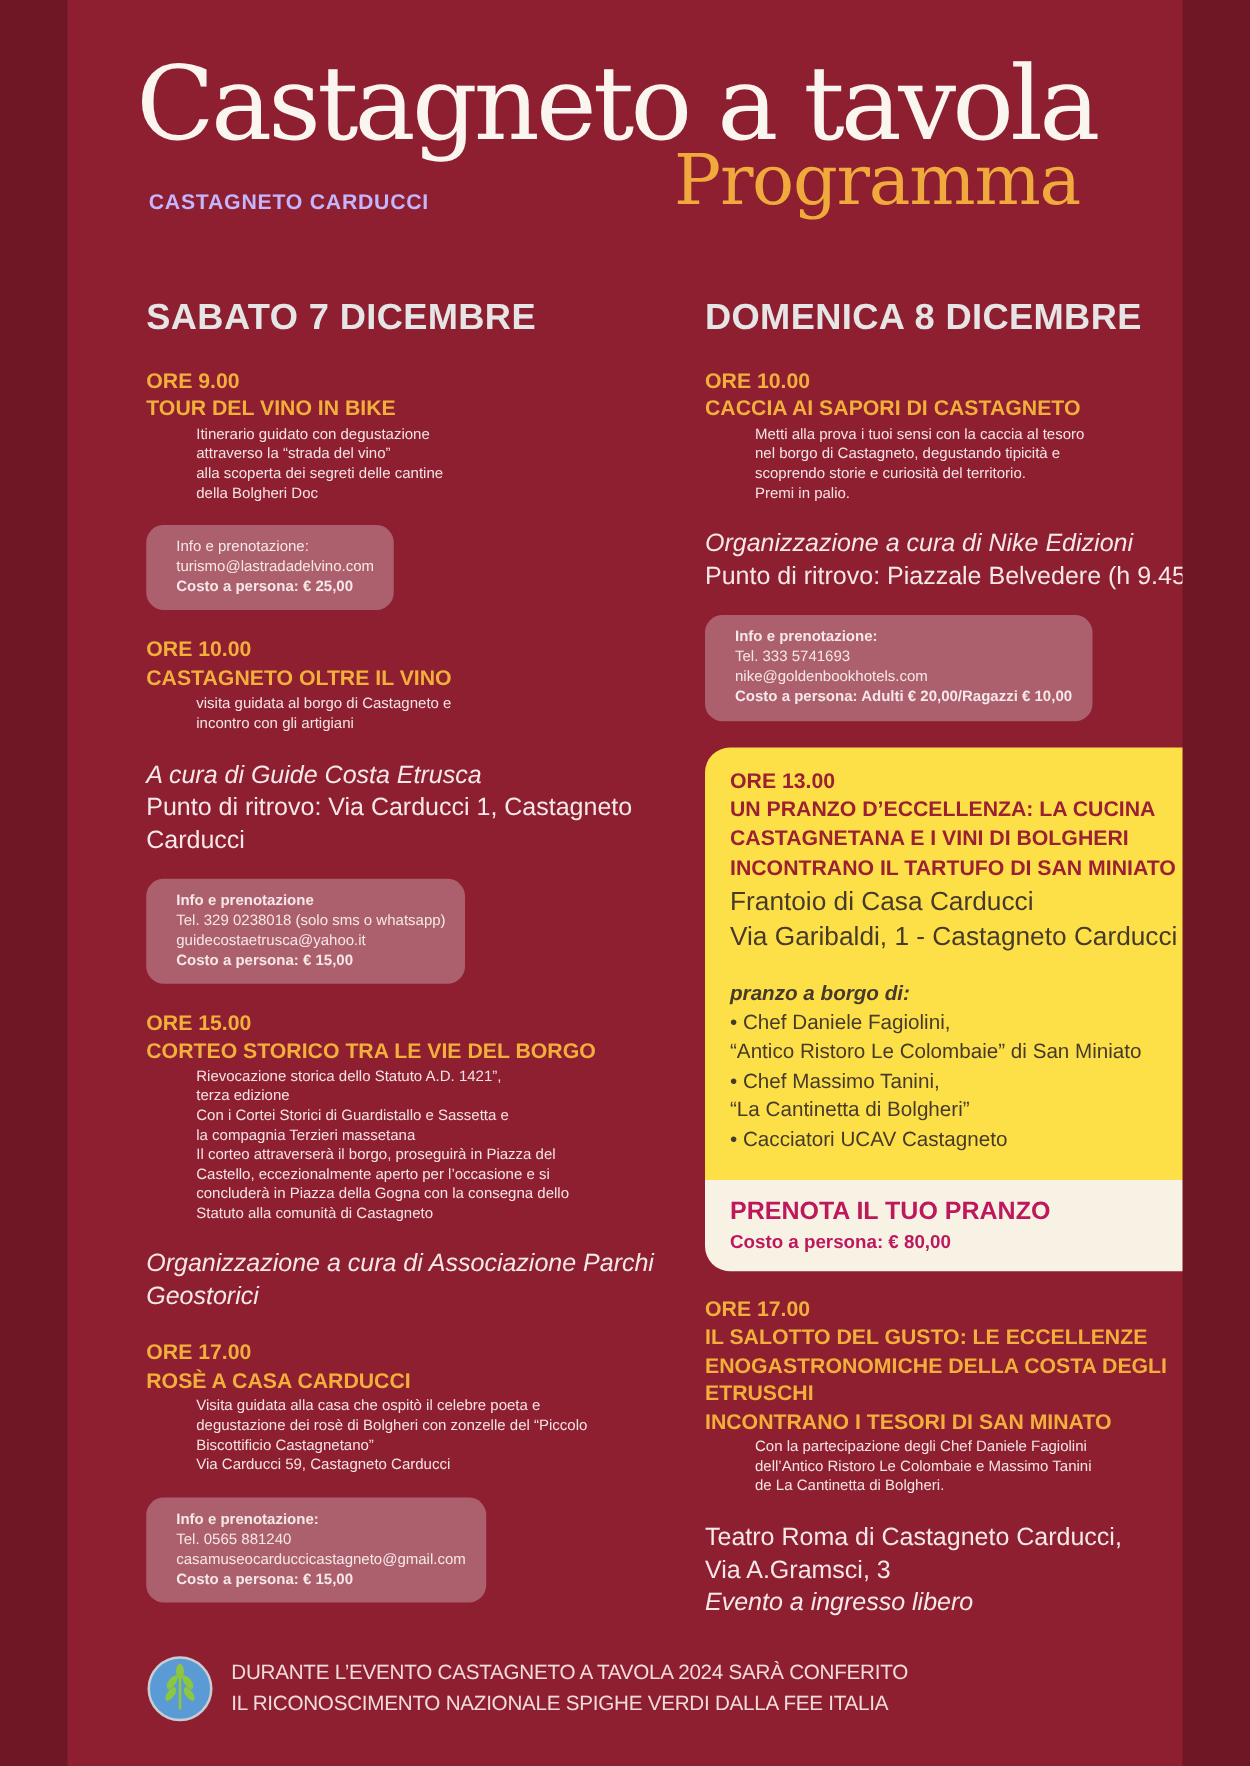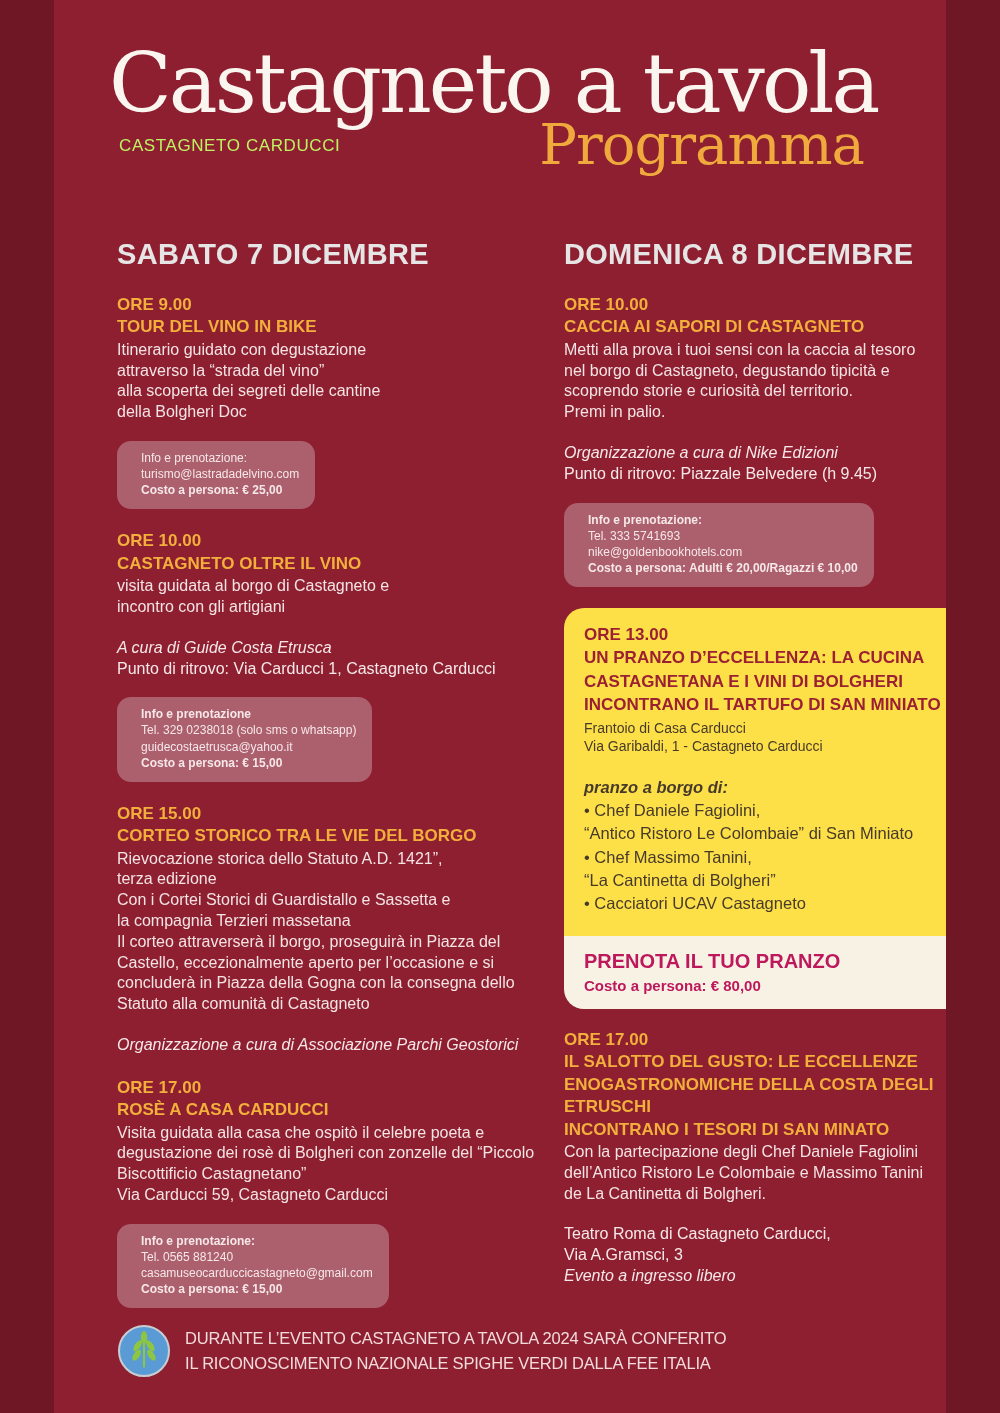--- a/index.html
+++ b/index.html
@@ -12,45 +12,46 @@
     margin:0 auto;
   }
   
   .header { position:relative; padding:42px 60px 0 55px; height:160px; }
   .main-title {
     font-family:"DejaVu Serif", serif; font-weight:400;
     font-size:82px; line-height:1.02; letter-spacing:-3px;
     color:#FBF5EF; white-space:nowrap;
   }
   .subtitle {
-    font-size:17px; font-weight:400; letter-spacing:.6px;
-    color:#bef264; margin:10px 0 0 10px;
+    font-size:17px; font-weight:700; letter-spacing:.6px;
+    color:#c4b5fd; margin:26px 0 0 10px;
   }
   .program-label {
     position:absolute; right:82px; top:112px;
     font-family:"DejaVu Serif", serif; font-size:56px; letter-spacing:-1px;
     color:#F0A93C;
   }
   
   .columns { display:flex; margin-top:78px; padding:0 57px 0 63px; gap:27px; }
   .col-left  { width:420px; flex:none; }
   .col-right { width:433px; flex:none; }
   .day-title {
     font-size:29px; font-weight:800; letter-spacing:.3px;
     color:#e5e5e5; margin-bottom:23px;
   }
   .event { margin-bottom:21px; }
   .event-time, .event-title {
     color:#F2AF3C; font-weight:700; font-size:17px; line-height:1.32;
   }
   .event-body {
-    font-size:16px; line-height:1.3; white-space:pre-line; color:#F3E3E3;
+    font-size:12px; line-height:1.3; white-space:pre-line; color:#F3E3E3;
     margin-top:1px;
-  }
-  .org-block { margin-top:20px; font-size:16px; line-height:1.3; }
+    margin-left:40px;
+  }
+  .org-block { margin-top:20px; font-size:20px; line-height:1.3; }
   .org-italic { font-style:italic; white-space:pre-line; }
   .org-plain  { white-space:pre-line; }
   
   .info-box {
     background:#AC5F6D; border-radius:14px;
     padding:9px 16px 11px 24px; margin-top:18px;
     width:fit-content; max-width:100%;
     font-size:12px; line-height:1.34; color:#F6E8E8;
   }
   .info-heading-bold { font-weight:700; }
@@ -59,21 +60,21 @@
   
   .lunch-card { margin:4px 0 20px; }
   .lunch-top {
     background:#fde047; border-radius:20px 20px 0 0;
     padding:15px 20px 20px; color:#473A2B;
   }
   .lunch-time, .lunch-title {
     color:#9C2033; font-weight:700; font-size:17px; line-height:1.38;
     white-space:pre-line;
   }
-  .lunch-venue { font-size:14px; line-height:1.32; white-space:pre-line; margin-top:2px; }
+  .lunch-venue { font-size:21px; line-height:1.32; white-space:pre-line; margin-top:2px; }
   .lunch-menu-label { font-weight:700; font-style:italic; font-size:16.5px; margin-top:22px; }
   .lunch-chefs { font-size:16.5px; line-height:1.42; white-space:pre-line; margin-top:2px; }
   .lunch-booking {
     background:#F8F2E5; border-radius:0 0 20px 20px;
     padding:13px 20px 15px; color:#be185d;
   }
   .booking-heading { font-weight:800; font-size:20px; line-height:1.25; }
   .booking-url { font-size:18.5px; line-height:1.3; margin-top:2px; }
   .booking-cost { font-weight:700; font-size:15px; margin-top:3px; }
   

